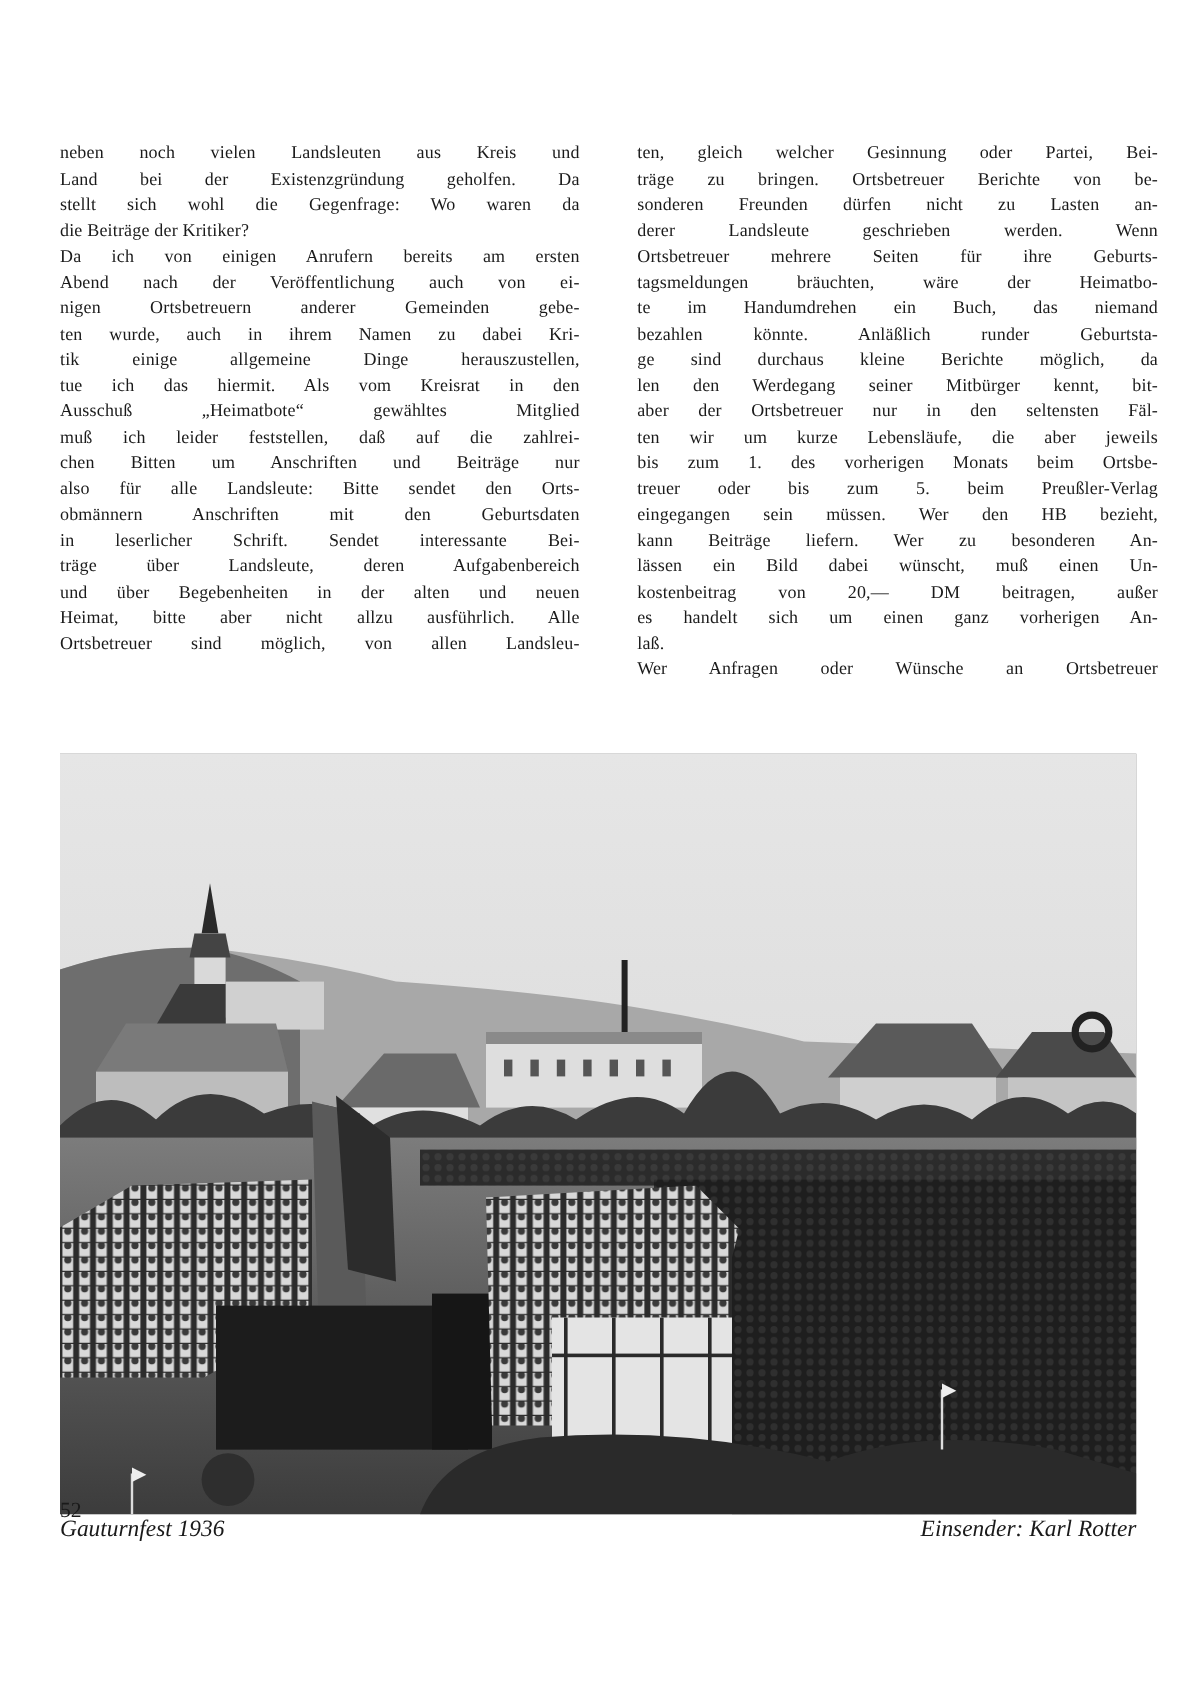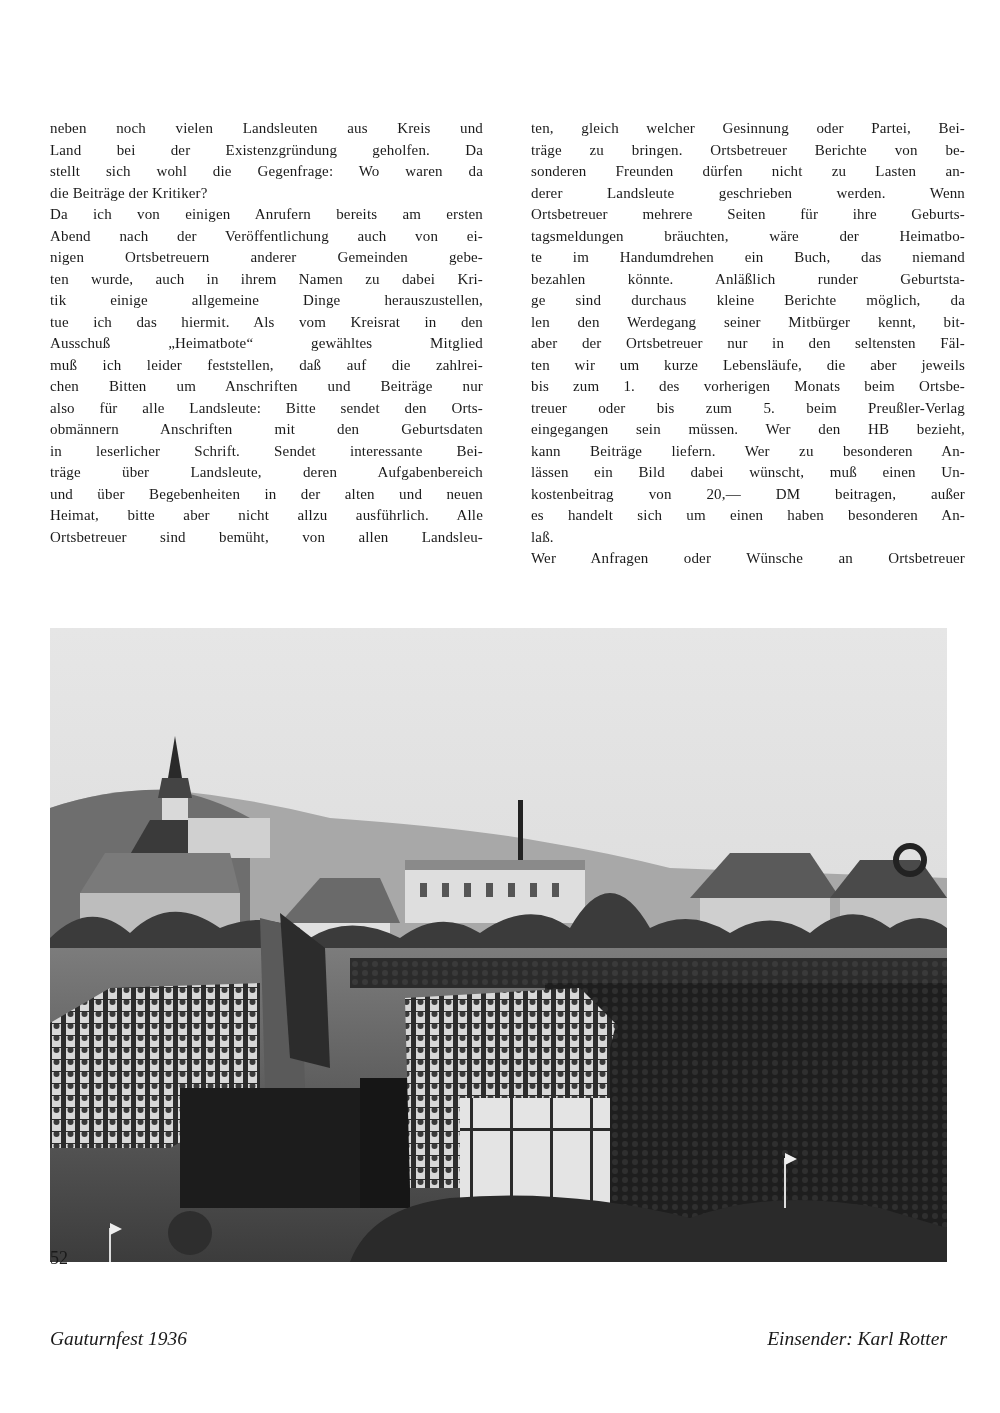--- a/index.html
+++ b/index.html
@@ -12,21 +12,21 @@
     .col-left { left: 50px; }
     .col-right { left: 531px; width: 434px; }
     .line { display: block; text-align: justify; text-align-last: justify; white-space: nowrap; height: 21.5px; overflow: visible; }
     .line.last { text-align-last: left; }
     .photo {
       position: absolute; left: 50px; top: 628px; width: 897px; height: 634px;
       background: #9a9a9a; overflow: hidden;
     }
     .photo svg { display: block; width: 100%; height: 100%; }
     .caption {
-      position: absolute; top: 1328px;
+      position: absolute; top: 1264px;
       font-family: "Liberation Serif", "DejaVu Serif", serif; font-size: 19.5px; color: #1a1a1a;
     }
     .caption-left { left: 50px; font-style: italic; }
     .caption-right { right: 53px; font-style: italic; }
     .page-number {
       position: absolute; left: 50px; top: 1248px;
       font-family: "Liberation Serif", "DejaVu Serif", serif; font-size: 18px; color: #1a1a1a;
     }
   </style>
 </head>
@@ -45,21 +45,21 @@
   <span class="line">tue ich das hiermit. Als vom Kreisrat in den</span>
   <span class="line">Ausschuß „Heimatbote“ gewähltes Mitglied</span>
   <span class="line">muß ich leider feststellen, daß auf die zahlrei-</span>
   <span class="line">chen Bitten um Anschriften und Beiträge nur</span>
   <span class="line">also für alle Landsleute: Bitte sendet den Orts-</span>
   <span class="line">obmännern Anschriften mit den Geburtsdaten</span>
   <span class="line">in leserlicher Schrift. Sendet interessante Bei-</span>
   <span class="line">träge über Landsleute, deren Aufgabenbereich</span>
   <span class="line">und über Begebenheiten in der alten und neuen</span>
   <span class="line">Heimat, bitte aber nicht allzu ausführlich. Alle</span>
-  <span class="line">Ortsbetreuer sind bemüht, von allen Landsleu-</span>
+  <span class="line">Ortsbetreuer sind möglich, von allen Landsleu-</span>
 </div>
 
 <div class="col col-right">
   <span class="line">ten, gleich welcher Gesinnung oder Partei, Bei-</span>
   <span class="line">träge zu bringen. Ortsbetreuer Berichte von be-</span>
   <span class="line">sonderen Freunden dürfen nicht zu Lasten an-</span>
   <span class="line">derer Landsleute geschrieben werden. Wenn</span>
   <span class="line">Ortsbetreuer mehrere Seiten für ihre Geburts-</span>
   <span class="line">tagsmeldungen bräuchten, wäre der Heimatbo-</span>
   <span class="line">te im Handumdrehen ein Buch, das niemand</span>
@@ -67,21 +67,21 @@
   <span class="line">ge sind durchaus kleine Berichte möglich, da</span>
   <span class="line">len den Werdegang seiner Mitbürger kennt, bit-</span>
   <span class="line">aber der Ortsbetreuer nur in den seltensten Fäl-</span>
   <span class="line">ten wir um kurze Lebensläufe, die aber jeweils</span>
   <span class="line">bis zum 1. des vorherigen Monats beim Ortsbe-</span>
   <span class="line">treuer oder bis zum 5. beim Preußler-Verlag</span>
   <span class="line">eingegangen sein müssen. Wer den HB bezieht,</span>
   <span class="line">kann Beiträge liefern. Wer zu besonderen An-</span>
   <span class="line">lässen ein Bild dabei wünscht, muß einen Un-</span>
   <span class="line">kostenbeitrag von 20,— DM beitragen, außer</span>
-  <span class="line">es handelt sich um einen haben besonderen An-</span>
+  <span class="line">es handelt sich um einen ganz vorherigen An-</span>
   <span class="line last">laß.</span>
   <span class="line">Wer Anfragen oder Wünsche an Ortsbetreuer</span>
 </div>
 
 <div class="photo" title="Black-and-white photograph of a gymnastics festival parade: rows of gymnasts in white uniforms and men in dark suits with flags on a field, village with church steeple, houses, factory chimney and hills in the background">
   <svg viewBox="0 0 897 634" preserveAspectRatio="none">
     <defs>
       <linearGradient id="sky" x1="0" y1="0" x2="0" y2="1">
         <stop offset="0" stop-color="#e6e6e6"></stop>
         <stop offset="1" stop-color="#d4d4d4"></stop>

